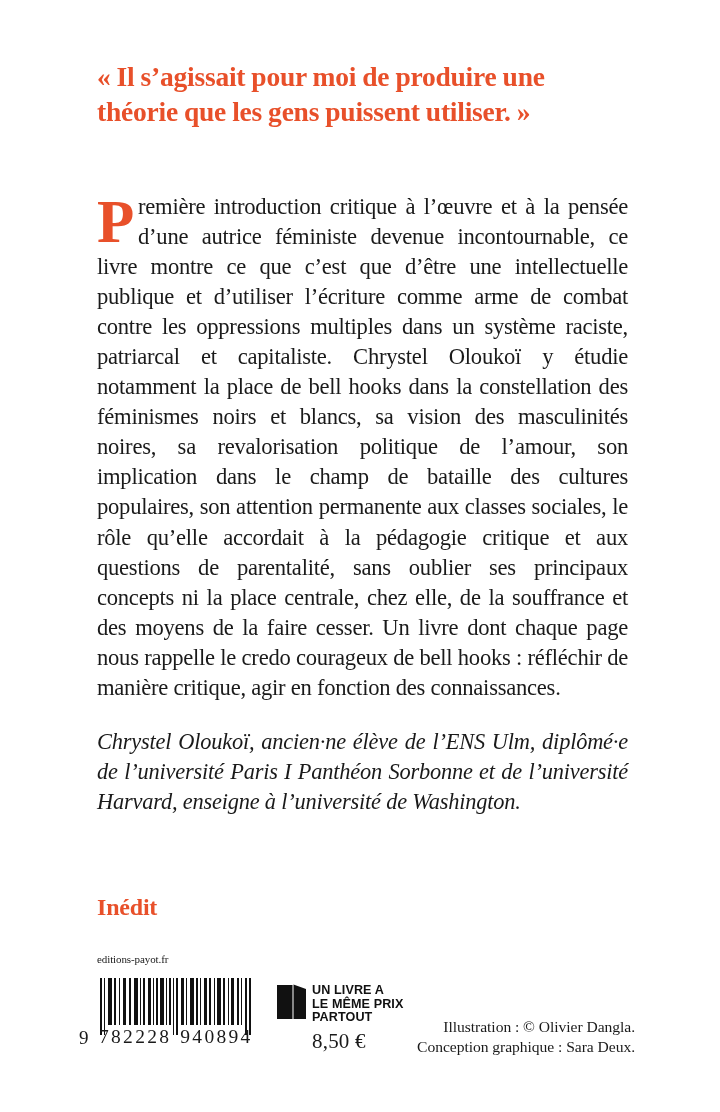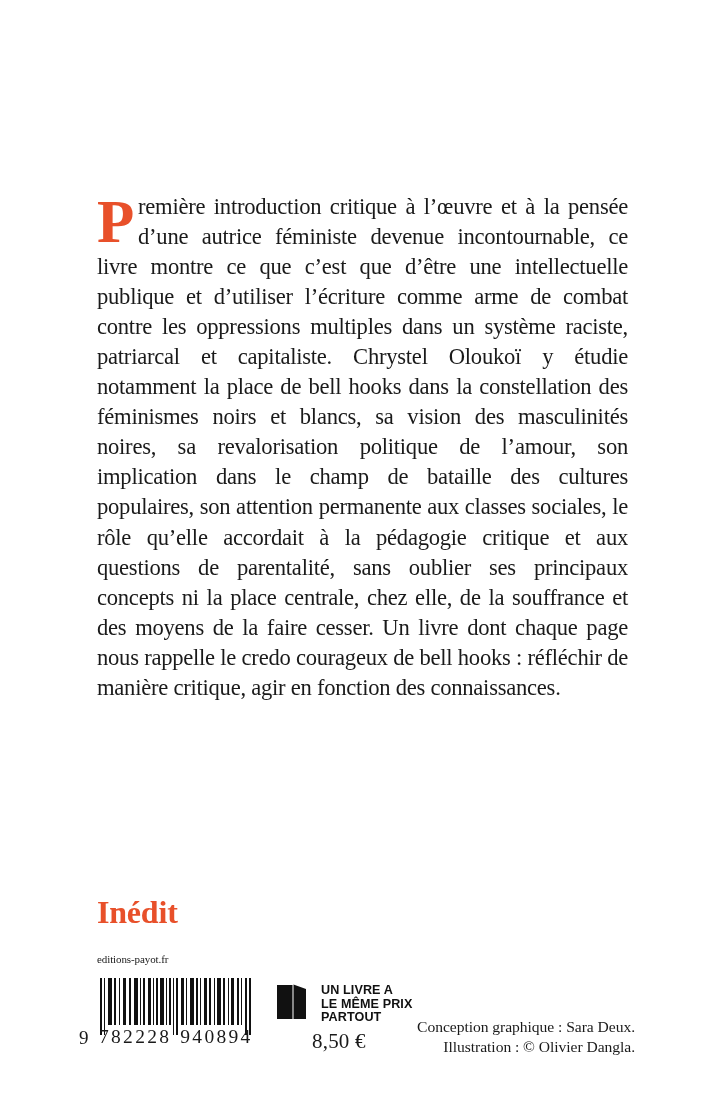--- a/index.html
+++ b/index.html
@@ -80,21 +80,21 @@
   }
   .bio p { margin: 0; }
 
   
   .collection {
     position: absolute;
     left: 97px;
     top: 894px;
     color: #E8502A;
     font-weight: bold;
-    font-size: 32px;
+    font-size: 24px;
     letter-spacing: -0.2px;
   }
 
   
   .website {
     position: absolute;
     left: 97px;
     top: 953px;
     font-size: 11px;
     letter-spacing: -0.1px;
@@ -144,21 +144,20 @@
     margin-left: 47px;
   }
 
   
   .badge {
     position: absolute;
     left: 276px;
     top: 983px;
     display: flex;
     align-items: flex-start;
-    gap: 9px;
   }
   .badge-mark { width: 36px; height: 38px; flex: none; }
   .badge-mark svg { display: block; }
   .badge-text {
     font-family: "Liberation Sans", "DejaVu Sans", sans-serif;
     font-weight: bold;
     font-size: 12.6px;
     line-height: 13.6px;
     letter-spacing: 0.1px;
     color: #111111;
@@ -176,25 +175,29 @@
     line-height: 19.5px;
     letter-spacing: -0.05px;
   }
   .credits div { white-space: nowrap; }
 </style>
 </head>
 <body>
 
 <div class="page">
 
+  <div class="pullquote">« Il s’agissait pour moi de produire une théorie que les gens puissent utiliser. »</div>
 
   <div class="body-block">
     <p><span class="dropcap">P</span><span>remière introduction critique à l’œuvre et à la pensée d’une autrice féministe devenue incontournable, ce livre montre ce que c’est que d’être une intellectuelle publique et d’utiliser l’écriture comme arme de combat contre les oppressions multiples dans un système raciste, patriarcal et capitaliste. Chrystel Oloukoï y étudie notamment la place de bell hooks dans la constellation des féminismes noirs et blancs, sa vision des masculinités noires, sa revalorisation politique de l’amour, son implication dans le champ de bataille des cultures populaires, son attention permanente aux classes sociales, le rôle qu’elle accordait à la pédagogie critique et aux questions de parentalité, sans oublier ses principaux concepts ni la place centrale, chez elle, de la souffrance et des moyens de la faire cesser. Un livre dont chaque page nous rappelle le credo courageux de bell hooks : réfléchir de manière critique, agir en fonction des connaissances.</span></p>
   </div>
 
+  <div class="bio">
+    <p>Chrystel Oloukoï, ancien·ne élève de l’ENS Ulm, diplômé·e de l’université Paris I Panthéon Sorbonne et de l’université Harvard, enseigne à l’université de Washington.</p>
+  </div>
 
   <div class="collection">Inédit</div>
 
   <div class="website">editions-payot.fr</div>
 
   <div class="barcode-wrap">
     <div class="barcode-lead">9</div>
     <div class="barcode-bars">
       <svg width="152" height="57" viewBox="0 0 152 57" xmlns="http://www.w3.org/2000/svg" shape-rendering="crispEdges">
         <rect x="0" y="0" width="152" height="57" fill="#ffffff"></rect>
@@ -252,17 +255,17 @@
       </svg>
     </div>
     <div class="badge-text">
       <div>UN LIVRE A</div>
       <div>LE MÊME PRIX</div>
       <div>PARTOUT</div>
     </div>
   </div>
 
   <div class="credits">
+    <div>Illustration : © Olivier Dangla.</div>
     <div>Conception graphique : Sara Deux.</div>
-    <div>Illustration : © Olivier Dangla.</div>
   </div>
 
 </div>
 
 </body></html>

